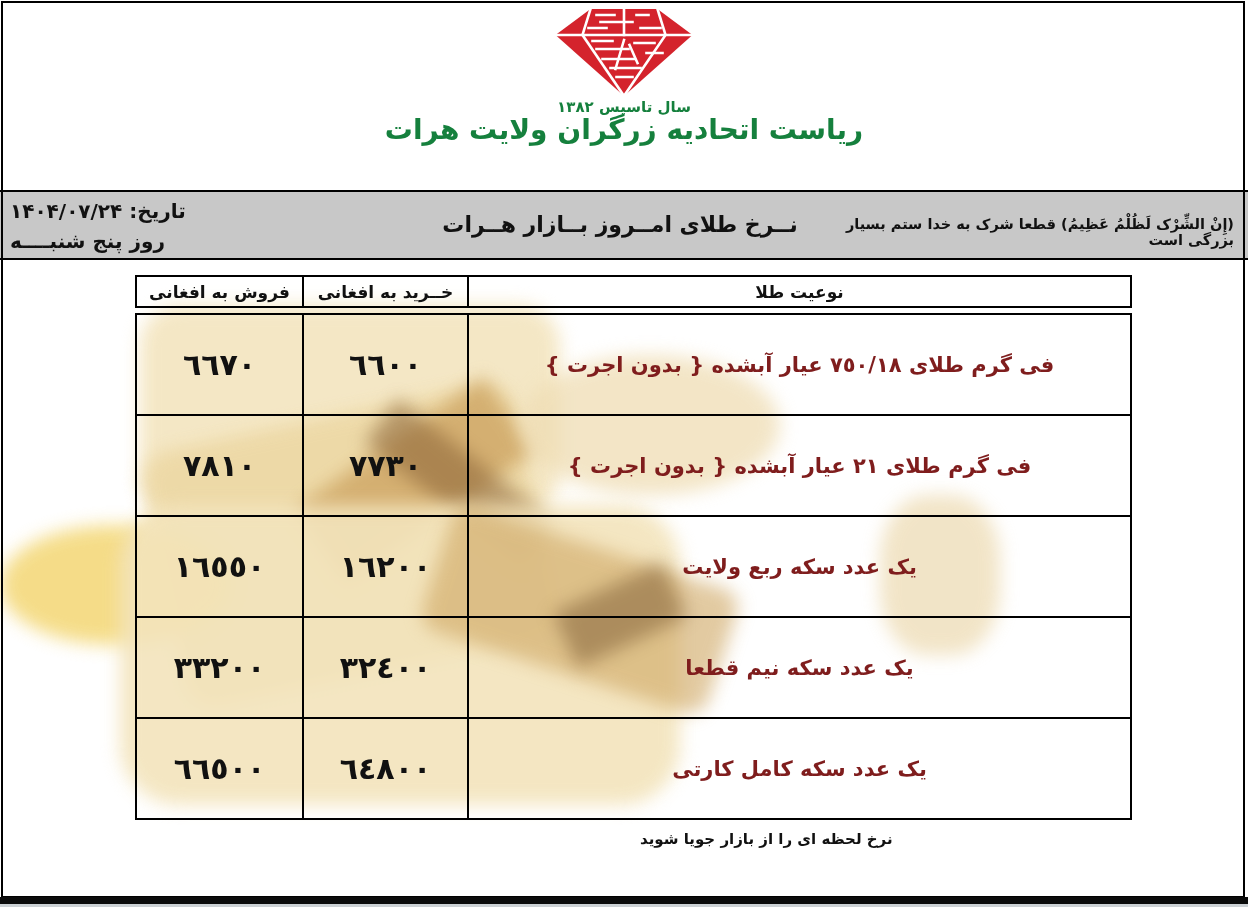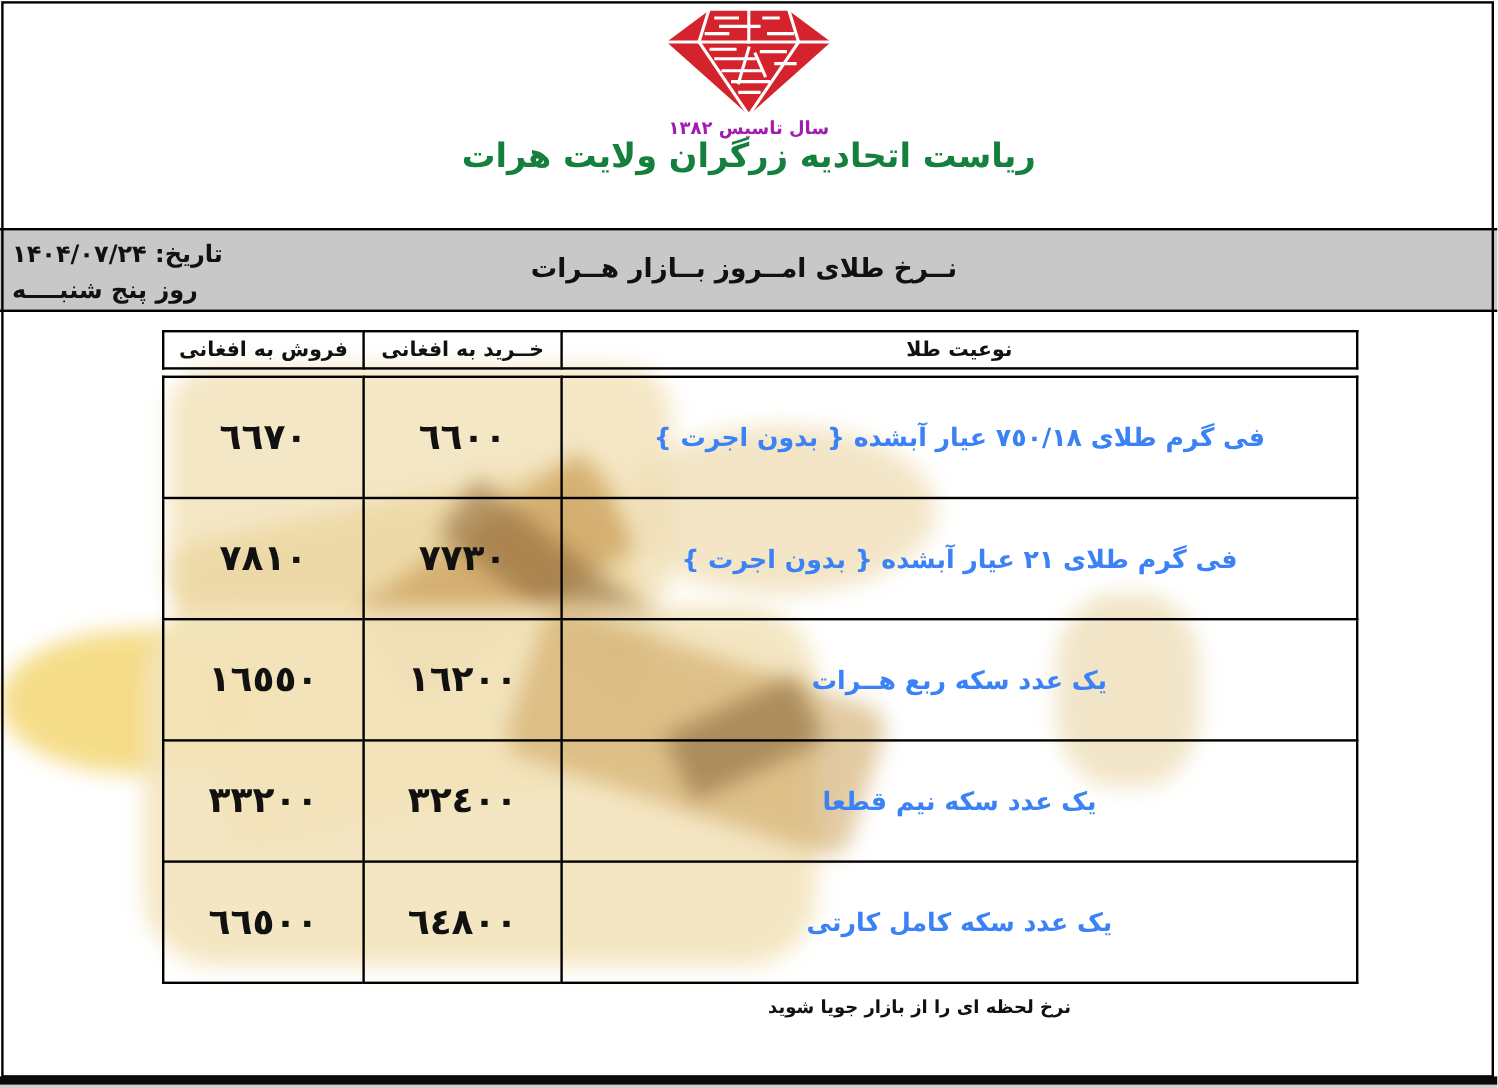--- a/index.html
+++ b/index.html
@@ -53,21 +53,21 @@
   .rate-table { position:absolute; left:135px; width:995px; border-collapse:collapse;
     direction:rtl; table-layout:fixed; z-index:2; background:transparent; }
   .rate-table td, .rate-table th { border:2px solid #000; background:transparent; }
   .head-table { top:275px; height:33px; }
   .head-table th { font-size:17px; font-weight:bold; color:#111; text-align:center; vertical-align:middle; }
   .body-table { top:313px; }
   .body-table tr { height:101px; }
   .col-type { width:663px;margin-top:36px; }
   .col-buy  { width:165px; }
   .col-sell { width:167px; }
-  .cell-type { font-size:21px; font-weight:bold; text-align:center; vertical-align:middle; color:#3b82f6;border-radius:31px; }
+  .cell-type { font-size:21px; font-weight:bold; text-align:center; vertical-align:middle; color:#7f1d1d;border-radius:31px; }
   .cell-num  { font-size:30px; font-weight:bold; text-align:center; vertical-align:middle; color:#111;
     font-family:"DejaVu Sans", sans-serif; }
   
   .foot-note {
     position:absolute; left:640px; top:829px; width:500px;
     direction:rtl; text-align:left; font-size:15px; font-weight:bold; color:#111; line-height:1.45; z-index:2;
   }
   
   .bottom-bar  { position:absolute; left:0; top:897px; width:100%; height:7px; background:#0b0b0b; z-index:6; }
   .bottom-gray { position:absolute; left:0; top:904px; width:100%; height:3px; background:#ccd1d5; z-index:6; }
@@ -91,29 +91,30 @@
           <path d="M129 28 L87.5 89"></path>
           <path d="M60 8 L78 8 M64 15 L96 15 M100 8 L112 8 M104 21 L124 21 M52 21 L70 21"></path>
           <path d="M56 34 L76 34 M60 42 L92 42 M98 36 L118 36 M110 46 L126 46"></path>
           <path d="M66 52 L98 52 M74 61 L104 61 M80 70 L96 70"></path>
           <path d="M87.5 33 L79 62"></path>
           <path d="M93 38 L101 56"></path>
         </g>
       </g>
     </svg>
   </div>
-  <div class="est-label" style="color:#a21caf;">سال تاسیس ۱۳۸۲</div>
+  <div class="est-label" style="color:#15803d;">سال تاسیس ۱۳۸۲</div>
   <div class="org-name">ریاست اتحادیه زرگران ولایت هرات</div>
 
   <div class="info-bar" style="background:#c8c8c8;">
     <div class="date-block">
       <div>تاریخ: ۱۴۰۴/۰۷/۲۴</div>
       <div>روز پنج شنبــــه</div>
     </div>
     <div class="bar-title">نــرخ طلای امــروز بــازار هــرات</div>
+    <div class="bar-quote">(إِنْ الشِّرْک لَظُلْمُ عَظِیمُ) قطعا شرک به خدا ستم بسیار بزرگی است</div>
   </div>
 
   <div class="watermark">
     <div class="wm wm1"></div>
       <div class="wm wm2"></div>
       <div class="wm wm3"></div>
     <div class="wm wm4"></div>
       <div class="wm wm5"></div>
       <div class="wm wm6"></div>
     <div class="wm wm7"></div>
@@ -138,21 +139,21 @@
       <td class="col-type cell-type">فی گرم طلای ٧٥٠/١٨ عیار آبشده { بدون اجرت }</td>
       <td class="col-buy  cell-num">٦٦٠٠</td>
       <td class="col-sell cell-num">٦٦٧٠</td>
     </tr>
     <tr>
       <td class="col-type cell-type">فی گرم طلای ٢١ عیار آبشده { بدون اجرت }</td>
       <td class="col-buy  cell-num">٧٧٣٠</td>
       <td class="col-sell cell-num">٧٨١٠</td>
     </tr>
     <tr>
-      <td class="col-type cell-type">یک عدد سکه ربع هــرات</td>
+      <td class="col-type cell-type">یک عدد سکه ربع ولایت</td>
       <td class="col-buy  cell-num">١٦٢٠٠</td>
       <td class="col-sell cell-num">١٦٥٥٠</td>
     </tr>
     <tr>
       <td class="col-type cell-type">یک عدد سکه نیم قطعا</td>
       <td class="col-buy  cell-num">٣٢٤٠٠</td>
       <td class="col-sell cell-num">٣٣٢٠٠</td>
     </tr>
     <tr>
       <td class="col-type cell-type">یک عدد سکه کامل کارتی</td>

